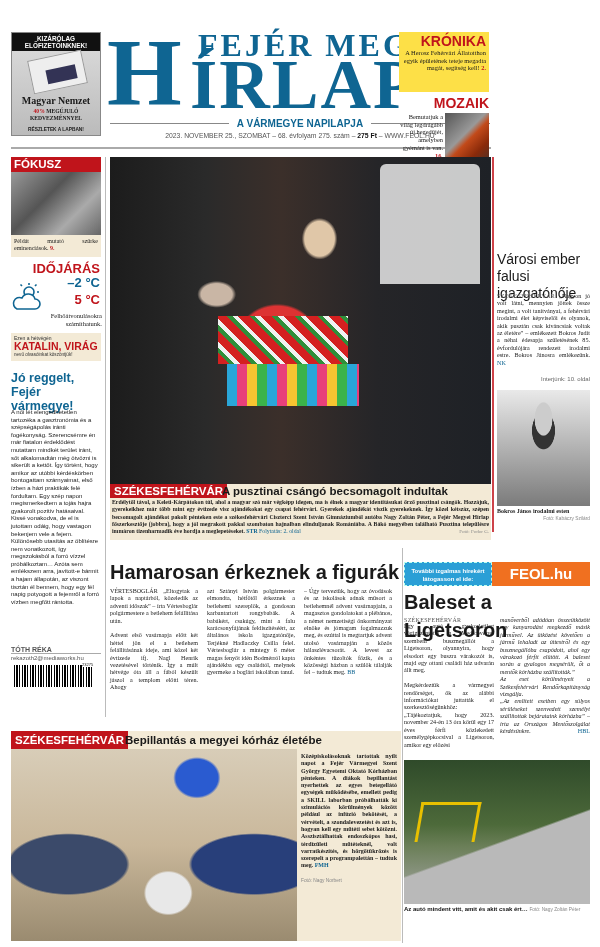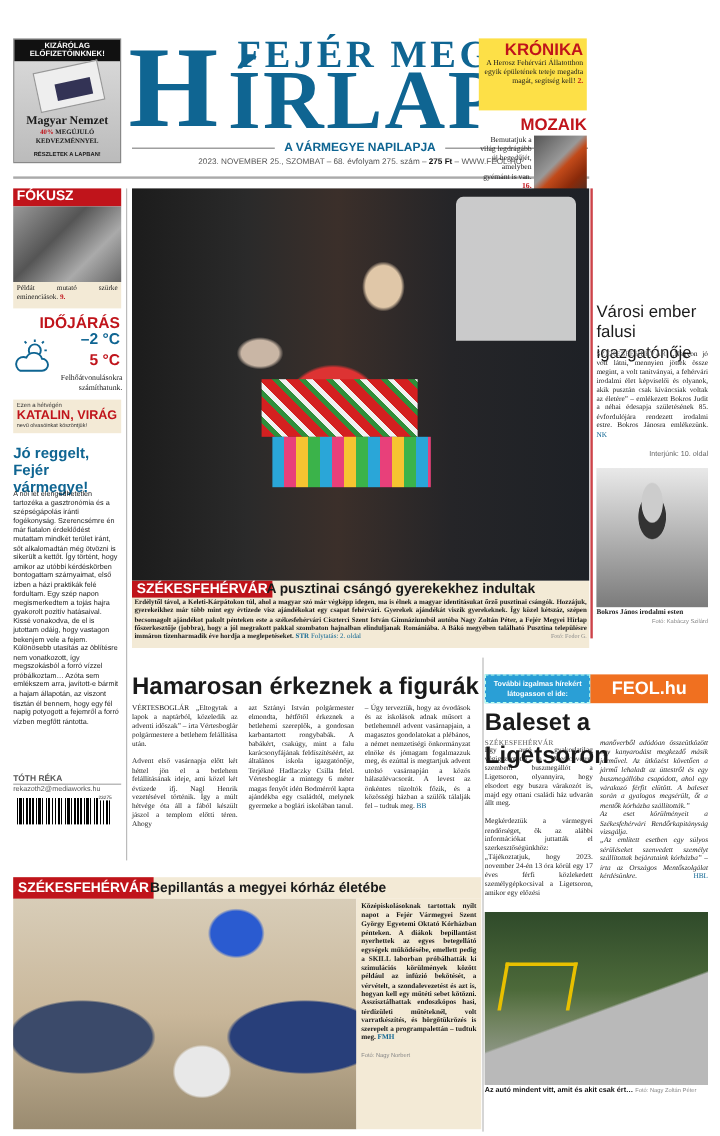--- a/index.html
+++ b/index.html
@@ -193,21 +193,21 @@
 <div id="barcode" class="abs"></div>
 <div class="abs lsans" style="left:82px;top:662px;font-size:4px;background:#fff;">23275</div>
 <div id="vsep" class="abs"></div>
 
 <div id="lead-photo" class="abs"></div>
 <div id="lead-van" class="abs"></div>
 <div id="lead-box1" class="abs"></div>
 <div id="lead-box2" class="abs"></div>
 <div id="lead-band" class="abs"></div>
 <div id="lead-kicker" class="abs lsans">SZÉKESFEHÉRVÁR</div>
-<div id="lead-head" class="abs lsans">A pusztinai csángó gyerekekhez indultak</div>
+<div id="lead-head" class="abs lsans">A pusztinai csángó becsomagolt indultak</div>
 <div id="lead-text" class="abs serif">
   <span>Erdélytől távol, a Keleti-Kárpátokon túl, ahol a magyar szó már végképp idegen, ma is élnek a magyar identitásukat őrző pusztinai csángók. Hozzájuk, gyerekeikhez már több mint egy évtizede visz ajándékokat egy csapat fehérvári. Gyerekek ajándékát viszik gyerekeknek. Így közel kétszáz, szépen becsomagolt ajándékot pakolt pénteken este a székesfehérvári Ciszterci Szent István Gimnáziumból autóba Nagy Zoltán Péter, a Fejér Megyei Hírlap főszerkesztője (jobbra), hogy a jól megrakott pakkal szombaton hajnalban elinduljanak Romániába. A Bákó megyében található Pusztina településre immáron tizenharmadik éve hordja a meglepetéseket.</span> <span class="cont" style="font-weight:bold">STR</span> <span class="cont">Folytatás: 2. oldal</span>
   <span class="photo">Fotó: Fodor G.</span>
 </div>
 
 <div id="fig-head" class="abs lsans">Hamarosan érkeznek a figurák</div>
 <div id="fig-col1" class="abs body-text" style="white-space:pre-line;">VÉRTESBOGLÁR „Eltogytak a lapok a naptárból, közeledik az adventi időszak” – írta Vértesboglár polgármestere a betlehem felállítása után.
 
 Advent első vasárnapja előtt két héttel jön el a betlehem felállításának ideje, ami közel két évtizede ifj. Nagl Henrik vezetésével történik. Így a múlt hétvége óta áll a fából készült jászol a templom előtti téren. Ahogy</div>
 <div id="fig-col2" class="abs body-text">azt Sztányi István polgármester elmondta, hétfőtől érkeznek a betlehemi szereplők, a gondosan karbantartott rongybabák. A babákért, csakúgy, mint a falu karácsonyfájának feldíszítéséért, az általános iskola igazgatónője, Terjékné Hadlaczky Csilla felel. Vértesboglár a mintegy 6 méter magas fenyőt idén Bodmérról kapta ajándékba egy családtól, melynek gyermeke a boglári iskolában tanul.</div>

